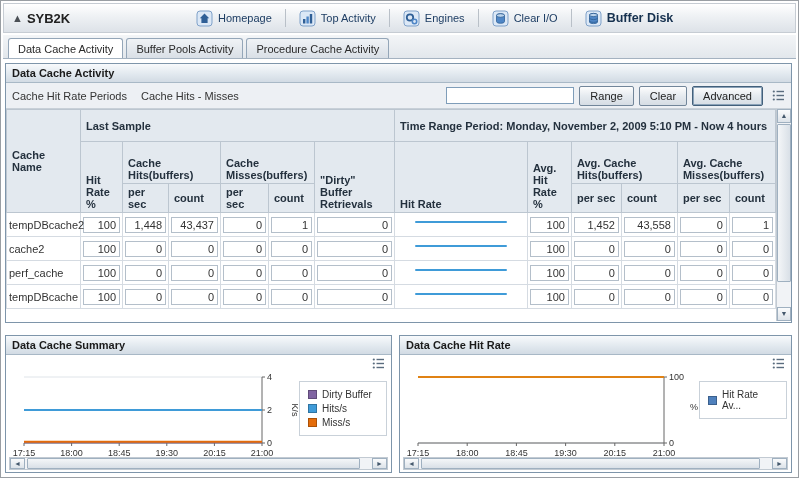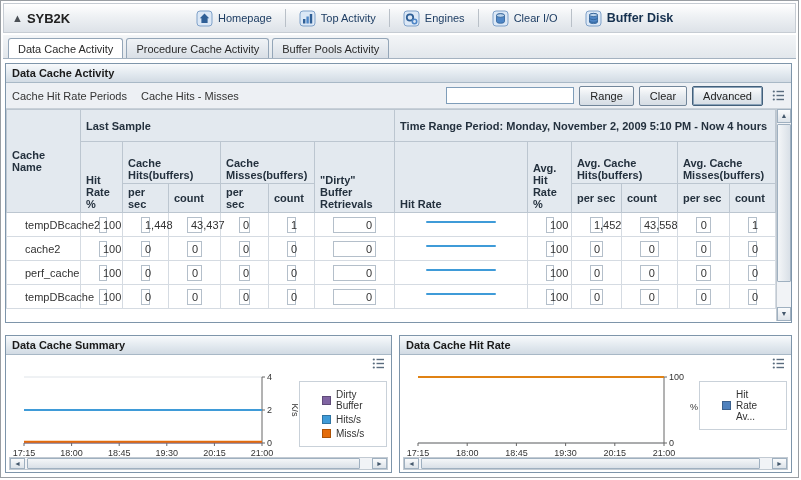--- a/index.html
+++ b/index.html
@@ -41,21 +41,21 @@
 
   
   .table-wrap { position:absolute; top:45px; left:0; right:15px; bottom:1px; background:#fff; overflow:hidden; }
   table.grid { border-collapse:collapse; table-layout:fixed; width:100%; }
   table.grid th { background:#e3e9ef; border:1px solid #bcc6d0; color:#24313e; font-weight:bold;
     text-align:left; padding:2px 5px; vertical-align:bottom; font-size:11px; }
   tr.gr1 th { height:32px; vertical-align:middle; }
   tr.gr2 th { height:42px; }
   th.span-h { text-align:center; vertical-align:middle; }
   tr.gr3 th { height:24px; vertical-align:middle; }
-  table.grid td { border:1px solid #d5dbe2; padding:2px 18px; height:24px; vertical-align:middle; }
+  table.grid td { border:1px solid #d5dbe2; padding:2px 2px; height:24px; vertical-align:middle; }
   td.name-cell { padding-left:5px; color:#333; }
   .cellbox { border:1px solid #b4bfca; background:#fff; padding:1px 3px; text-align:right; min-height:15px; }
   .sparkline { height:2px; width:72%; background:#3f9bd8; margin:3px auto 9px auto; border-radius:1px; }
 
   
   .vscroll { position:absolute; top:45px; bottom:1px; right:0; width:15px; background:#f1f3f6; border-left:1px solid #c2cad2; }
   .sbtn { position:absolute; left:0; width:14px; height:14px; background:linear-gradient(#fafbfc,#dde3e9);
     border:1px solid #9fb0c0; font-size:7px; color:#44586c; text-align:center; line-height:12px; cursor:default; }
   .vscroll .up { top:0; }
   .vscroll .down { bottom:0; }
@@ -69,21 +69,21 @@
     border:1px solid #9fb0c0; border-radius:1px; cursor:default; }
 
   
   .bottom-row { position:absolute; top:334px; left:4px; right:6px; height:138px; display:flex; gap:7px; }
   .chart-panel { border:1px solid #7e95aa; background:#c4b5fd; position:relative; }
   .chart-panel.left { width:387px; }
   .chart-panel.right { flex:1; }
   .chart-body { position:absolute; top:19px; left:0; right:0; bottom:0; background:#fff; }
   .chart-svg { position:absolute; left:2px; top:12px; }
   svg { font-family:"Liberation Sans",sans-serif; }
-  .legend { position:absolute; right:4px; top:26px; width:88px; border:1px solid #c9d1d9; background:#fff; padding:4px 22px; }
+  .legend { position:absolute; right:4px; top:26px; width:88px; border:1px solid #c9d1d9; background:#fff; padding:4px 8px; }
   .legend-item { display:flex; align-items:center; gap:5px; margin:3px 0; font-size:10px; color:#333; }
   .legend-box { width:9px; height:9px; flex:none; border:1px solid rgba(0,0,0,.25); }
   .chart-menu { position:absolute; right:6px; top:2px; }
 </style>
 </head>
 <body>
 
 <div class="window">
 
   <div class="topbar">
@@ -135,22 +135,22 @@
             <path d="M4.5 8 a4 1.6 0 0 0 8 0 M4.5 10.8 a4 1.6 0 0 0 8 0" fill="none" stroke="#2f5f96" stroke-width="0.8"></path>
             <ellipse cx="8.5" cy="5" rx="4" ry="1.6" fill="#bcd4ec" stroke="#2f5f96" stroke-width="0.8"></ellipse>
           </svg>
         <span class="nav-label">Buffer Disk</span>
       </div>
     </div>
   </div>
 
   <div class="tabs">
     <div class="tab active"><span>Data Cache Activity</span></div>
+    <div class="tab"><span>Buffer Pools Activity</span></div>
     <div class="tab"><span>Procedure Cache Activity</span></div>
-    <div class="tab"><span>Buffer Pools Activity</span></div>
   </div>
 
   <div class="main-panel">
     <div class="panel-header">Data Cache Activity</div>
     <div class="toolbar">
       <span class="tb-link">Cache Hit Rate Periods</span>
       <span class="tb-link">Cache Hits - Misses</span>
       <div class="tb-right">
         <input class="search-input" value="" style="">
         <button class="btn">Range</button>

